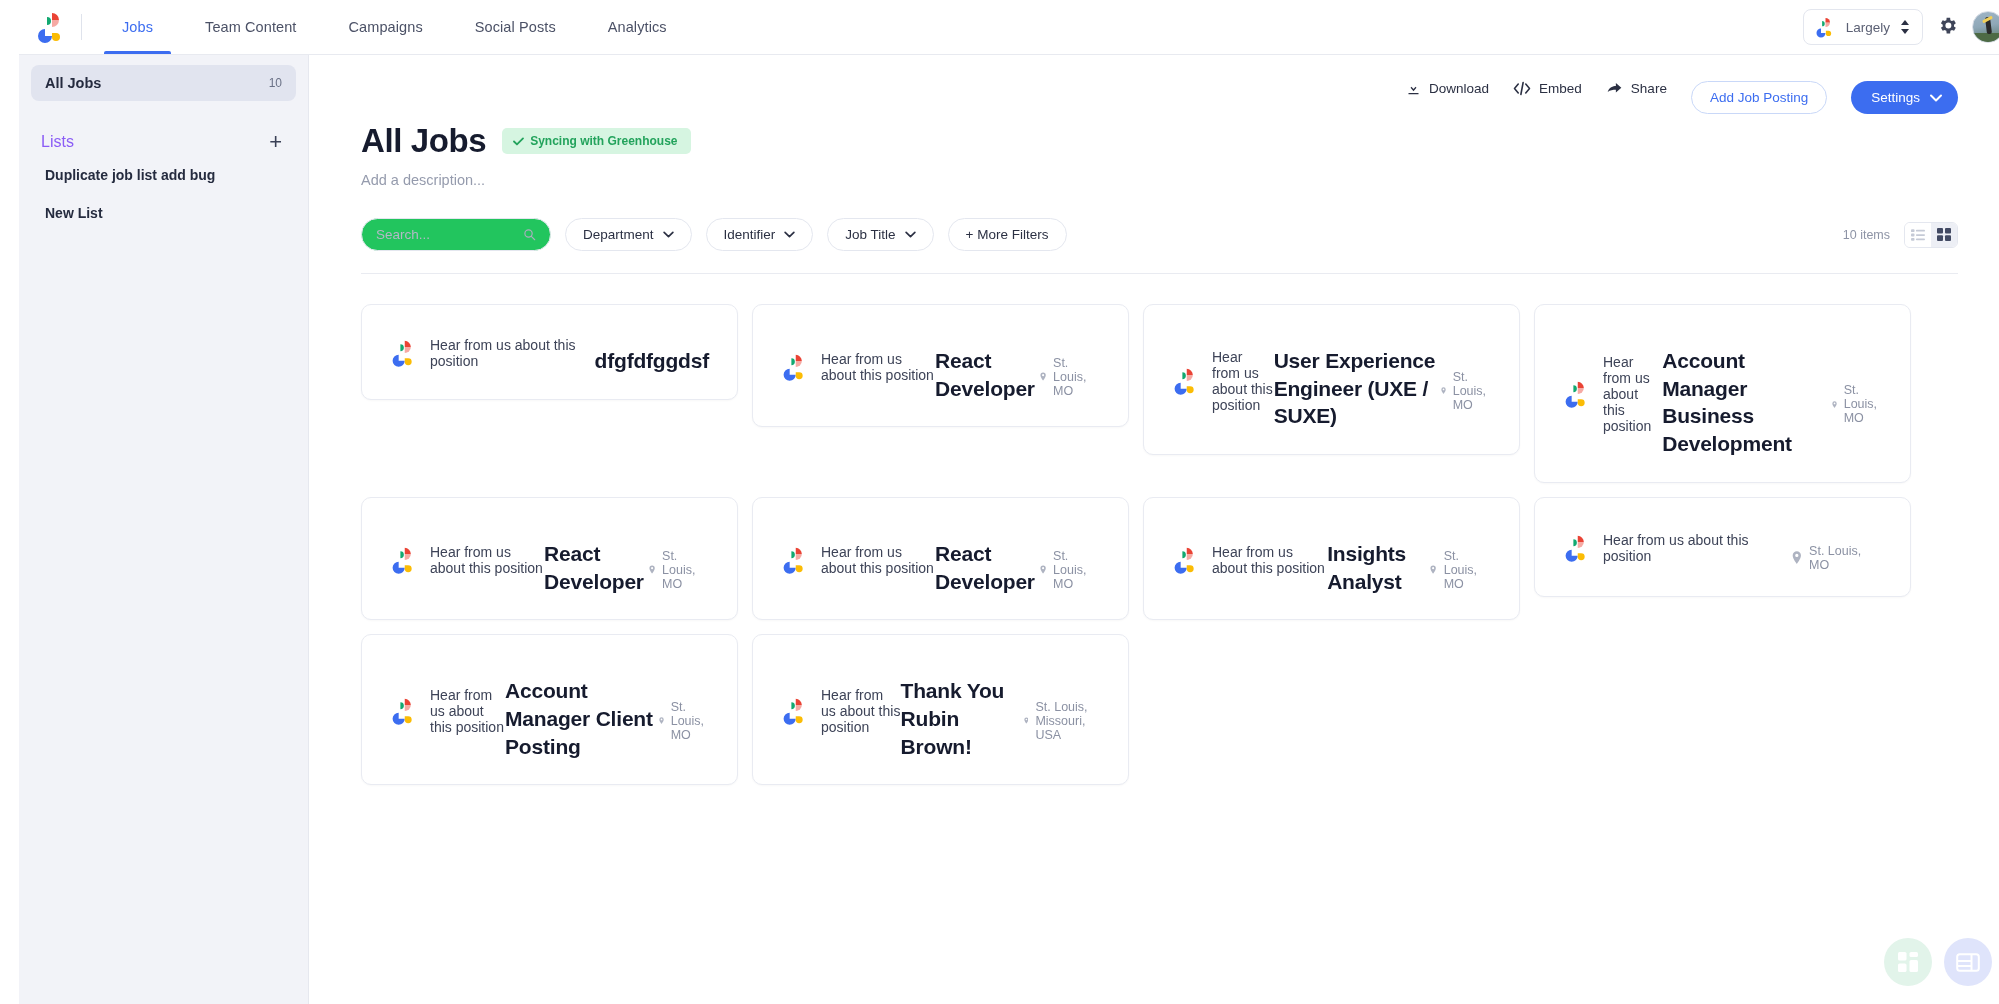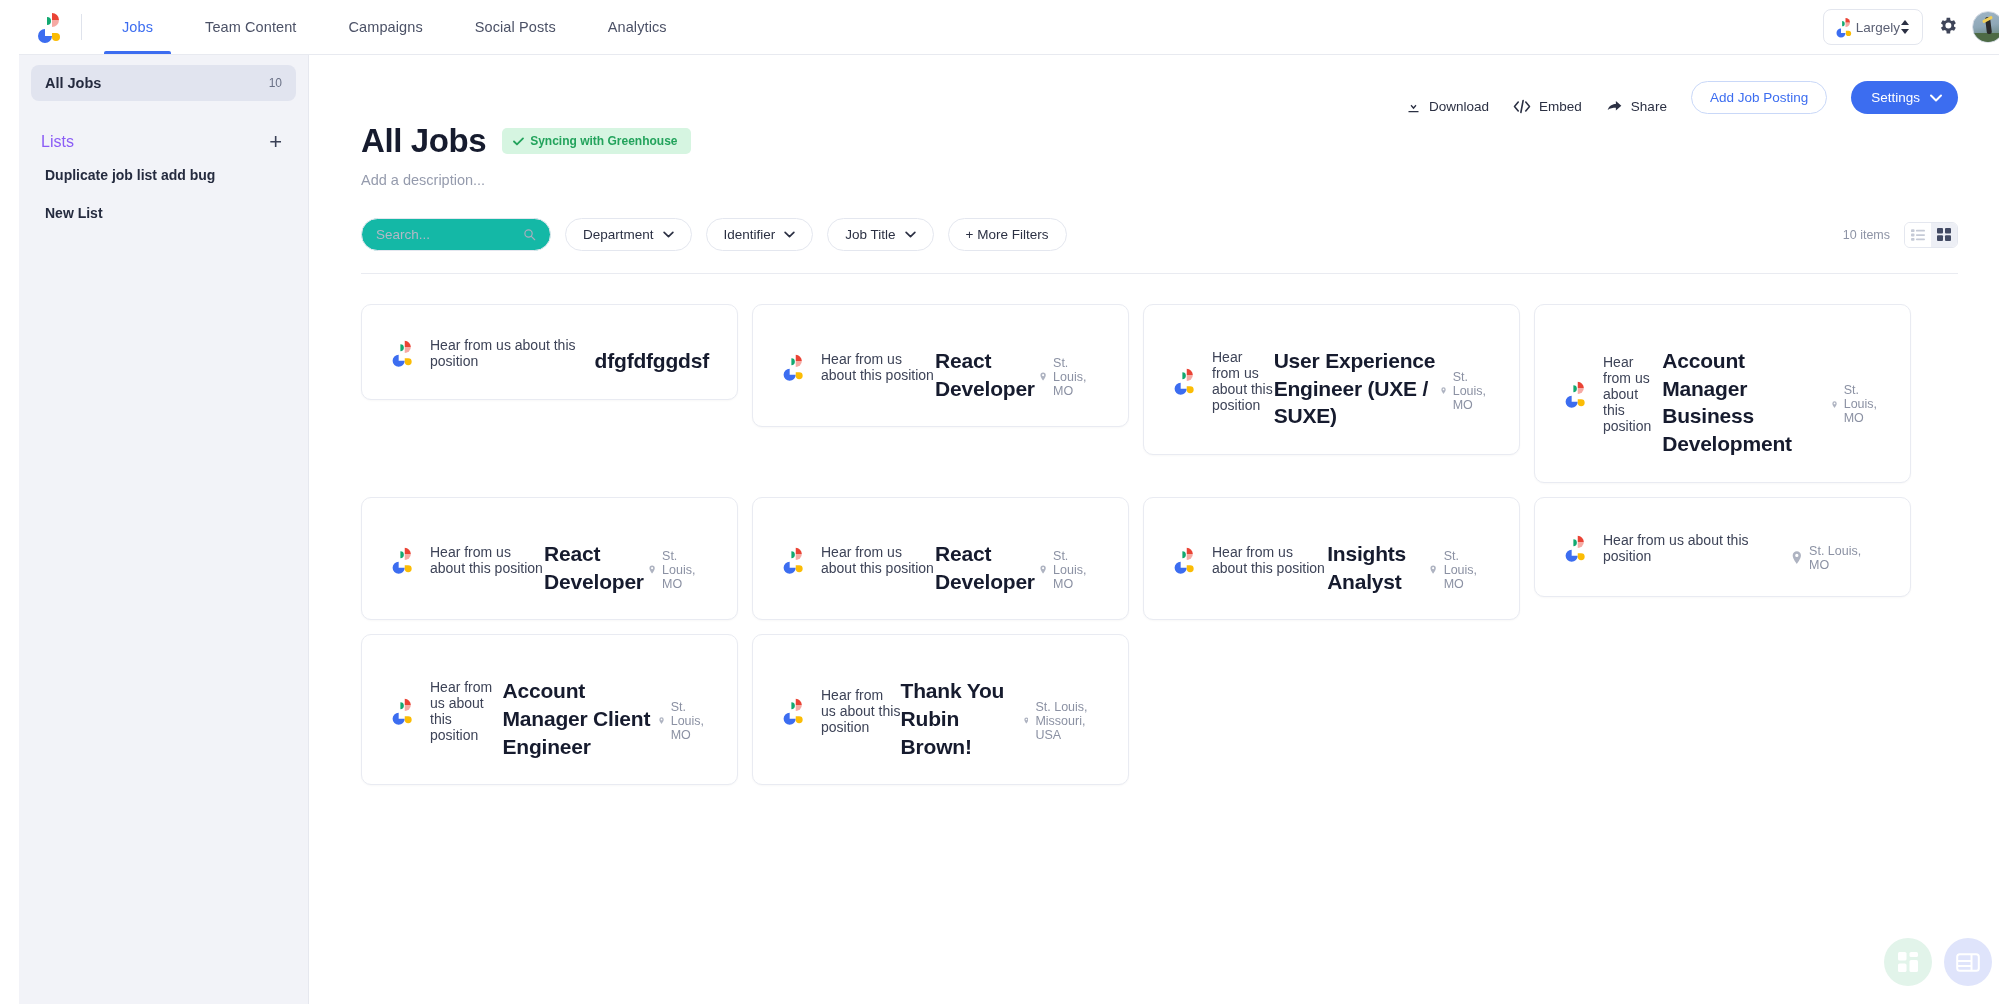--- a/index.html
+++ b/index.html
@@ -30,21 +30,21 @@
     cursor: pointer; position: relative;
   }
   .nav-item.active { color: #3c6df0; }
   .nav-item.active:after {
     content: ""; position: absolute; left: 8px; right: 8px; bottom: 0;
     height: 3px; background: #3c6df0; border-radius: 2px 2px 0 0;
   }
 
   .topbar-right { margin-left: auto; display: flex; align-items: center; gap: 14px; padding-right: 14px; }
   .org-switch {
-    display: flex; align-items: center; 
+    display: flex; align-items: center; gap: 10px;
     border: 1px solid #e3e6ee; border-radius: 8px;
     height: 36px; padding: 0 12px 0 8px; cursor: pointer; background: #fff;
   }
   .org-logo { width: 24px; height: 24px; position: relative; }
   .org-name { font-size: 13.5px; color: #5b6074; }
   .updown { display: flex; flex-direction: column; gap: 2px; color: #2b3043; line-height: 0; }
   .updown svg { display: block; }
   .gear { cursor: pointer; }
   .avatar {
     width: 32px; height: 32px; border-radius: 50%;
@@ -80,21 +80,21 @@
   .lists-head .ttl { font-size: 16px; color: #8b5cf6; }
   .plus { font-size: 22px; color: #3a4056; line-height: 14px; cursor: pointer; font-weight: 300; }
   .list-row {
     height: 32px; display: flex; align-items: center; padding: 0 14px; margin-top: 6px;
     font-size: 14px; font-weight: bold; color: #252b3f; cursor: pointer; border-radius: 8px;
   }
 
   
   .main { flex: 1; min-width: 0; background: #fff; position: relative; overflow: hidden; padding: 0 60px 0 52px; }
 
-  .action-row { display: flex; align-items: flex-end; justify-content: flex-end; gap: 24px; padding-top: 26px; }
+  .action-row { display: flex; align-items: flex-start; justify-content: flex-end; gap: 24px; padding-top: 26px; }
   .act { display: flex; align-items: center; gap: 8px; font-size: 13.5px; color: #2b3043; cursor: pointer; }
   .btn-outline {
     border: 1px solid #c9d8f8; color: #3c6df0; background: #fff;
     height: 33px; padding: 0 18px; border-radius: 17px; font-size: 13.5px;
     display: flex; align-items: center; cursor: pointer;
   }
   .btn-primary {
     background: #3c6df0; color: #fff; height: 33px; padding: 0 16px 0 20px;
     border-radius: 17px; font-size: 13.5px; display: flex; align-items: center; gap: 10px;
     cursor: pointer; border: none;
@@ -104,21 +104,21 @@
   .page-title { font-size: 33px; font-weight: bold; color: #161b2e; letter-spacing: -.4px; }
   .sync-badge {
     background: #d6f5e1; color: #23a35c; font-size: 12px; font-weight: bold;
     padding: 6px 13px 6px 11px; border-radius: 5px; display: flex; align-items: center; gap: 6px;
   }
   .desc { margin-top: 12px; font-size: 14.5px; color: #959bad; cursor: text; }
 
   .filters { display: flex; align-items: center; gap: 14px; margin-top: 30px; position: relative; }
   .search-box {
     width: 190px; height: 33px; border: 1px solid #e4e7ef; border-radius: 17px;
-    display: flex; align-items: center; padding: 0 14px; gap: 8px; background: #14b8a6;
+    display: flex; align-items: center; padding: 0 14px; gap: 8px; background: #22c55e;
   }
   .search-box input {
     border: none; outline: none; font-size: 13.5px; color: #2b3043; width: 100%;
     font-family: "Liberation Sans", sans-serif; background: transparent;
   }
   .search-box input::placeholder { color: #b3b8c6; }
   .pill {
     height: 33px; border: 1px solid #e4e7ef; border-radius: 17px; background: #fff;
     display: flex; align-items: center; gap: 9px; padding: 0 17px;
     font-size: 13.5px; color: #2b3043; cursor: pointer; white-space: nowrap;
@@ -494,21 +494,21 @@
             <div class="card-top">
               <span class="card-logo"><svg width="26" height="28" viewBox="0 0 30 32">
   <path d="M17 2 a7 7 0 0 1 7 7 h-7 z" fill="#ea4335"></path>
   <path d="M24 9 a7 7 0 0 1 -7 7 v-7 z" fill="#ea4335" opacity=".45"></path>
   <path d="M12 6 a4 4 0 0 1 0 8 z" fill="#12a971"></path>
   <path d="M10 18 a7 7 0 1 0 7 7 h-7 z" fill="#3c6df0"></path>
   <path d="M21 22 a4 4 0 1 1 -4 4 v-4 z" fill="#fbbc05"></path>
 </svg></span>
               <span class="card-hear">Hear from us about this position</span>
             </div>
-            <div class="card-title">Account Manager Client Engineer</div>
+            <div class="card-title">Account Manager Client Posting</div>
             <div class="card-loc">
               <svg width="10" height="13" viewBox="0 0 10 13" fill="#aeb3c1">
                 <path d="M5 0a4.3 4.3 0 0 0-4.3 4.3C0.7 7.6 5 13 5 13s4.3-5.4 4.3-8.7A4.3 4.3 0 0 0 5 0zm0 6a1.7 1.7 0 1 1 1.7-1.7A1.7 1.7 0 0 1 5 6z"></path>
               </svg>
               <span>St. Louis, MO</span>
             </div>
           </div>
           <div class="card">
             <div class="card-top">
               <span class="card-logo"><svg width="26" height="28" viewBox="0 0 30 32">

